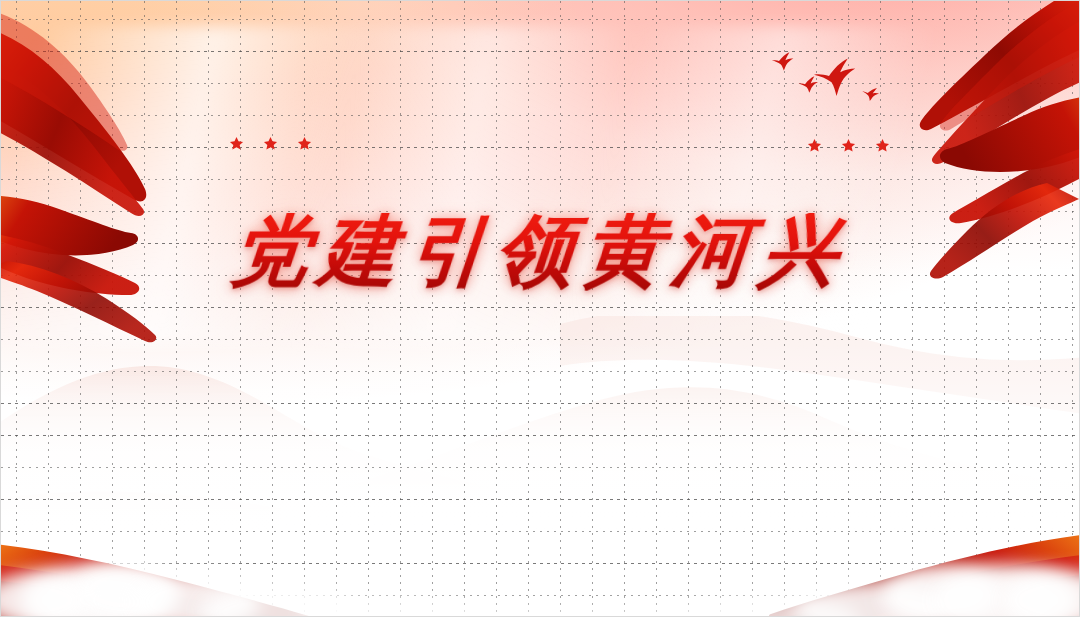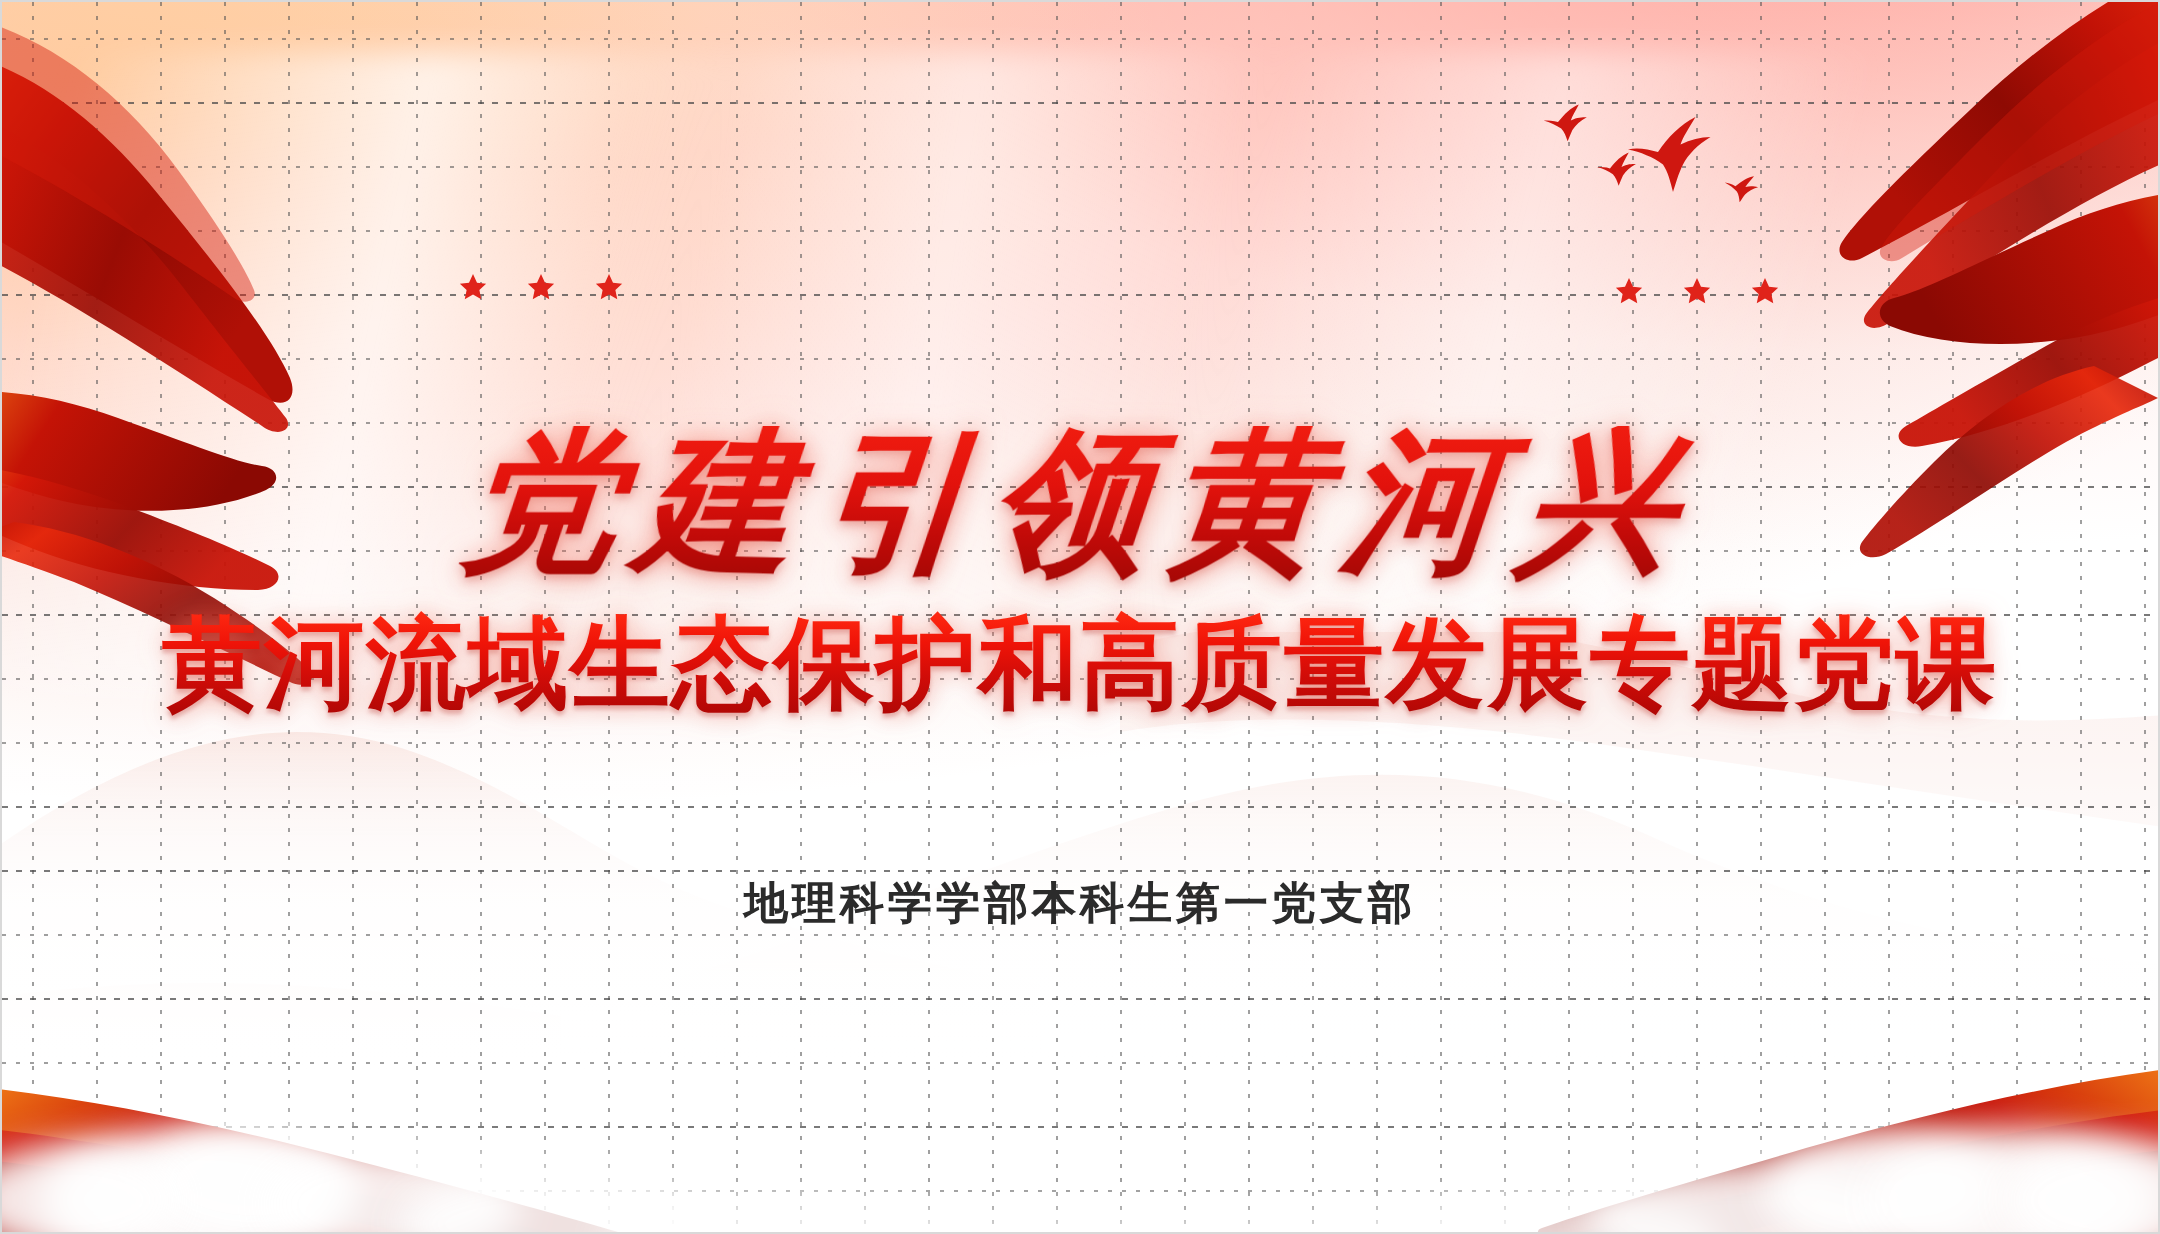--- a/index.html
+++ b/index.html
@@ -392,17 +392,15 @@
     </span>
     <span class="star">
       <svg viewBox="0 0 24 24" aria-hidden="true">
           <path d="M12 1.6l3.2 6.9 7.3.9-5.4 5 1.5 7.3L12 18l-6.6 3.7 1.5-7.3-5.4-5 7.3-.9z" fill="#e0231a"></path>
         </svg>
     </span>
   </div>
 
   <div class="content">
     <div class="main-title">党建引领黄河兴</div>
-    <div class="sub-title">黄河流域生态保护和高质量发展专题党课</div>
-    <div class="org-line">地理科学学部本科生第一党支部</div>
   </div>
 
 </div>
 
 </body></html>

